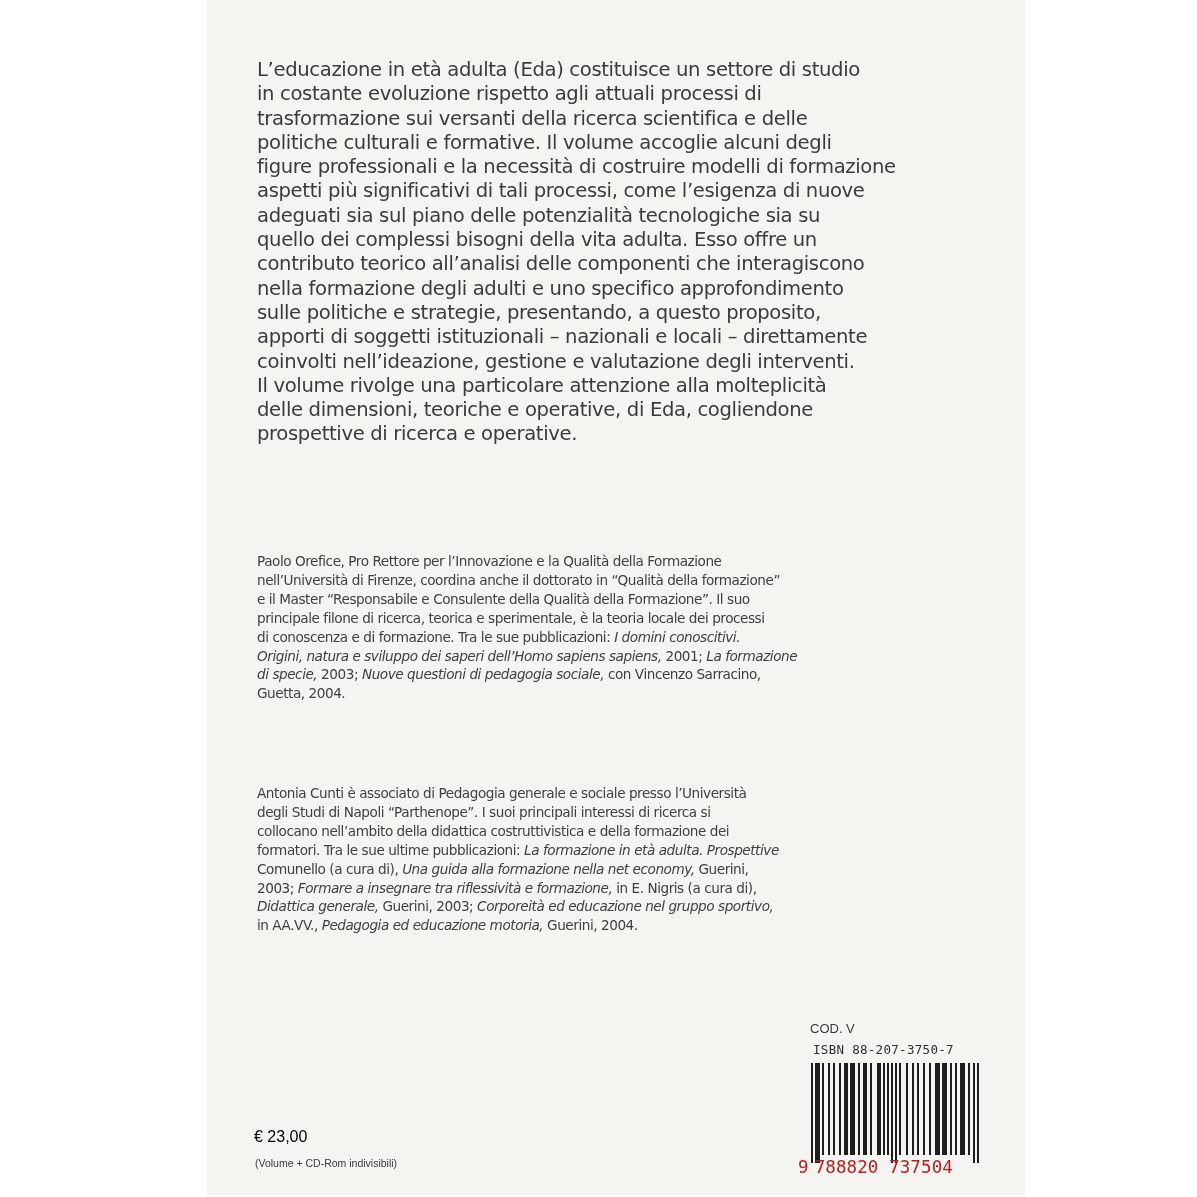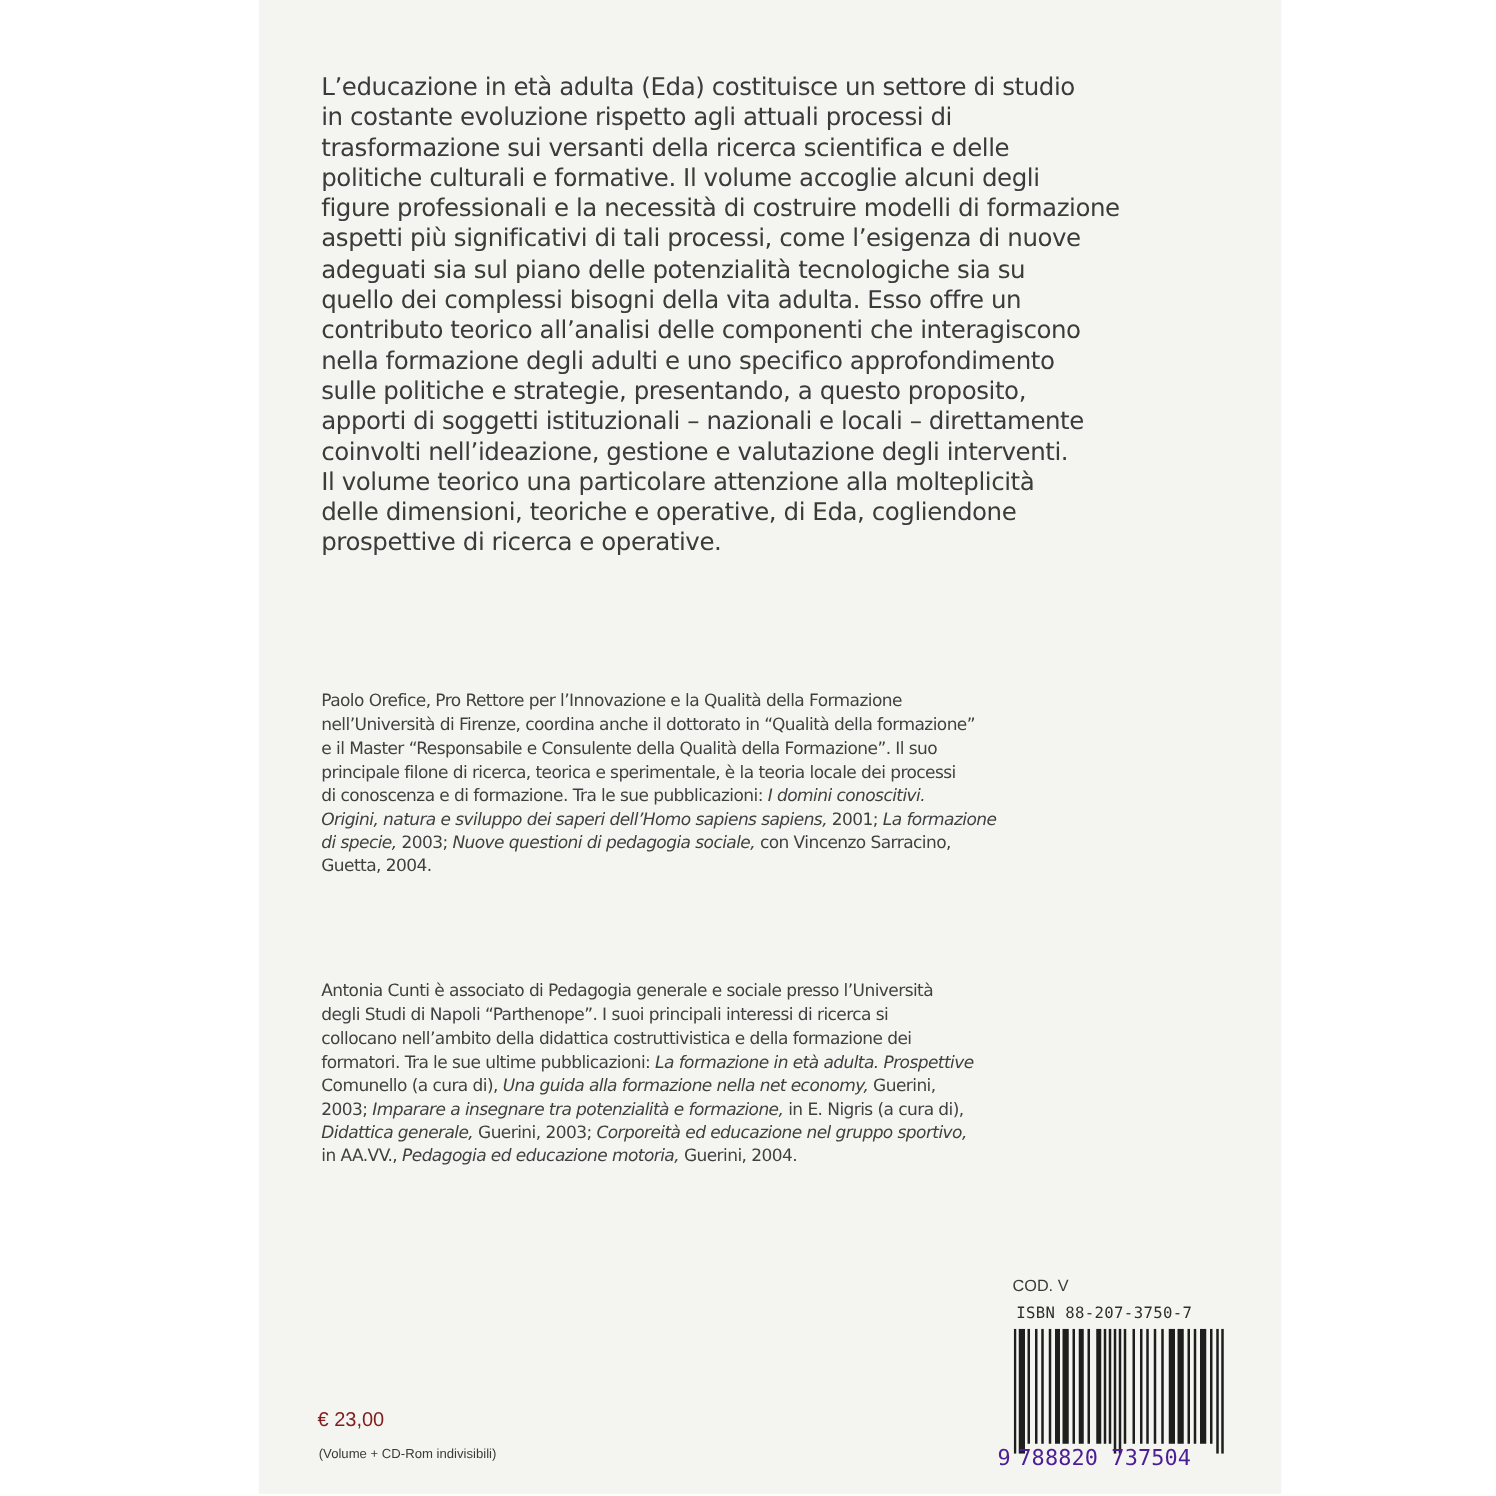--- a/index.html
+++ b/index.html
@@ -32,27 +32,27 @@
     font-family:"Liberation Sans", sans-serif;
   }
   .isbn {
     position:absolute; left:813px; top:1042px; font-size:12.5px; color:#2e2e2e;
     font-family:"DejaVu Sans Mono", monospace; letter-spacing:0.3px;
   }
   .barcode {
     position:absolute; left:811px; top:1063px; width:170px; height:100px;
   }
   .barcode-digits {
-    position:absolute; left:798px; top:1157px; font-size:17.5px; color:#4c1d95;
+    position:absolute; left:798px; top:1157px; font-size:17.5px; color:#b91c1c;
     font-family:"DejaVu Sans Mono", monospace; letter-spacing:0.1px;
     background:transparent;
   }
   .barcode-digits .first { margin-right:6px; }
   .price {
-    position:absolute; left:254px; top:1128px; font-size:16px; color:#7f1d1d;
+    position:absolute; left:254px; top:1128px; font-size:16px; color:#000000;
     font-family:"Liberation Sans", sans-serif;
   }
   .price-note {
     position:absolute; left:255px; top:1157px; font-size:10.5px; color:#3a3a3a;
     font-family:"Liberation Sans", sans-serif;
   }
 </style>
 </head>
 <body>
 
@@ -65,21 +65,21 @@
     <span class="line">politiche culturali e formative. Il volume accoglie alcuni degli</span>
     <span class="line">figure professionali e la necessità di costruire modelli di formazione</span>
     <span class="line">aspetti più significativi di tali processi, come l’esigenza di nuove</span>
     <span class="line">adeguati sia sul piano delle potenzialità tecnologiche sia su</span>
     <span class="line">quello dei complessi bisogni della vita  adulta. Esso offre un</span>
     <span class="line">contributo teorico all’analisi delle componenti che interagiscono</span>
     <span class="line">nella formazione degli adulti e uno specifico approfondimento</span>
     <span class="line">sulle politiche e strategie, presentando, a questo proposito,</span>
     <span class="line">apporti di soggetti istituzionali – nazionali e locali – direttamente</span>
     <span class="line">coinvolti nell’ideazione, gestione e valutazione degli interventi.</span>
-    <span class="line">Il volume teorico una particolare attenzione alla molteplicità</span>
+    <span class="line">Il volume rivolge una particolare attenzione alla molteplicità</span>
     <span class="line">delle dimensioni, teoriche e operative, di Eda, cogliendone</span>
     <span class="line">prospettive di ricerca e operative.</span>
   </div>
 
   <div class="bio bio1">
     <span class="line">Paolo Orefice, Pro Rettore per l’Innovazione e la Qualità della Formazione</span>
     <span class="line">nell’Università di Firenze, coordina anche il dottorato in “Qualità della formazione”</span>
     <span class="line">e il Master “Responsabile e Consulente della Qualità della Formazione”. Il suo</span>
     <span class="line">principale filone di ricerca, teorica e sperimentale, è la teoria locale dei processi</span>
     <span class="line"><span>di conoscenza e di formazione. Tra le sue pubblicazioni: </span><i>I domini conoscitivi.</i></span>
@@ -87,21 +87,21 @@
     <span class="line"><i>di specie,</i><span> 2003; </span><i>Nuove questioni di pedagogia sociale,</i><span> con Vincenzo Sarracino,</span></span>
     <span class="line">Guetta, 2004.</span>
   </div>
 
   <div class="bio bio2">
     <span class="line">Antonia Cunti è associato di Pedagogia generale e sociale presso  l’Università</span>
     <span class="line">degli Studi di Napoli “Parthenope”. I suoi principali interessi di ricerca si</span>
     <span class="line">collocano nell’ambito della didattica costruttivistica e della formazione dei</span>
     <span class="line"><span>formatori. Tra le sue ultime pubblicazioni: </span><i>La formazione in età adulta. Prospettive</i></span>
     <span class="line"><span>Comunello (a cura di), </span><i>Una guida alla formazione nella net economy,</i><span> Guerini,</span></span>
-    <span class="line"><span>2003; </span><i>Imparare a insegnare tra potenzialità e formazione,</i><span> in E. Nigris (a cura di),</span></span>
+    <span class="line"><span>2003; </span><i>Formare a insegnare tra riflessività e formazione,</i><span> in E. Nigris (a cura di),</span></span>
     <span class="line"><i>Didattica generale,</i><span> Guerini, 2003; </span><i>Corporeità ed educazione nel gruppo sportivo,</i></span>
     <span class="line"><span>in AA.VV., </span><i>Pedagogia ed educazione motoria,</i><span> Guerini, 2004.</span></span>
   </div>
 </div>
 
 <div class="price">€ 23,00</div>
 <div class="price-note">(Volume + CD-Rom indivisibili)</div>
 
 <div class="cod">COD. V</div>
 <div class="isbn">ISBN 88-207-3750-7</div>

